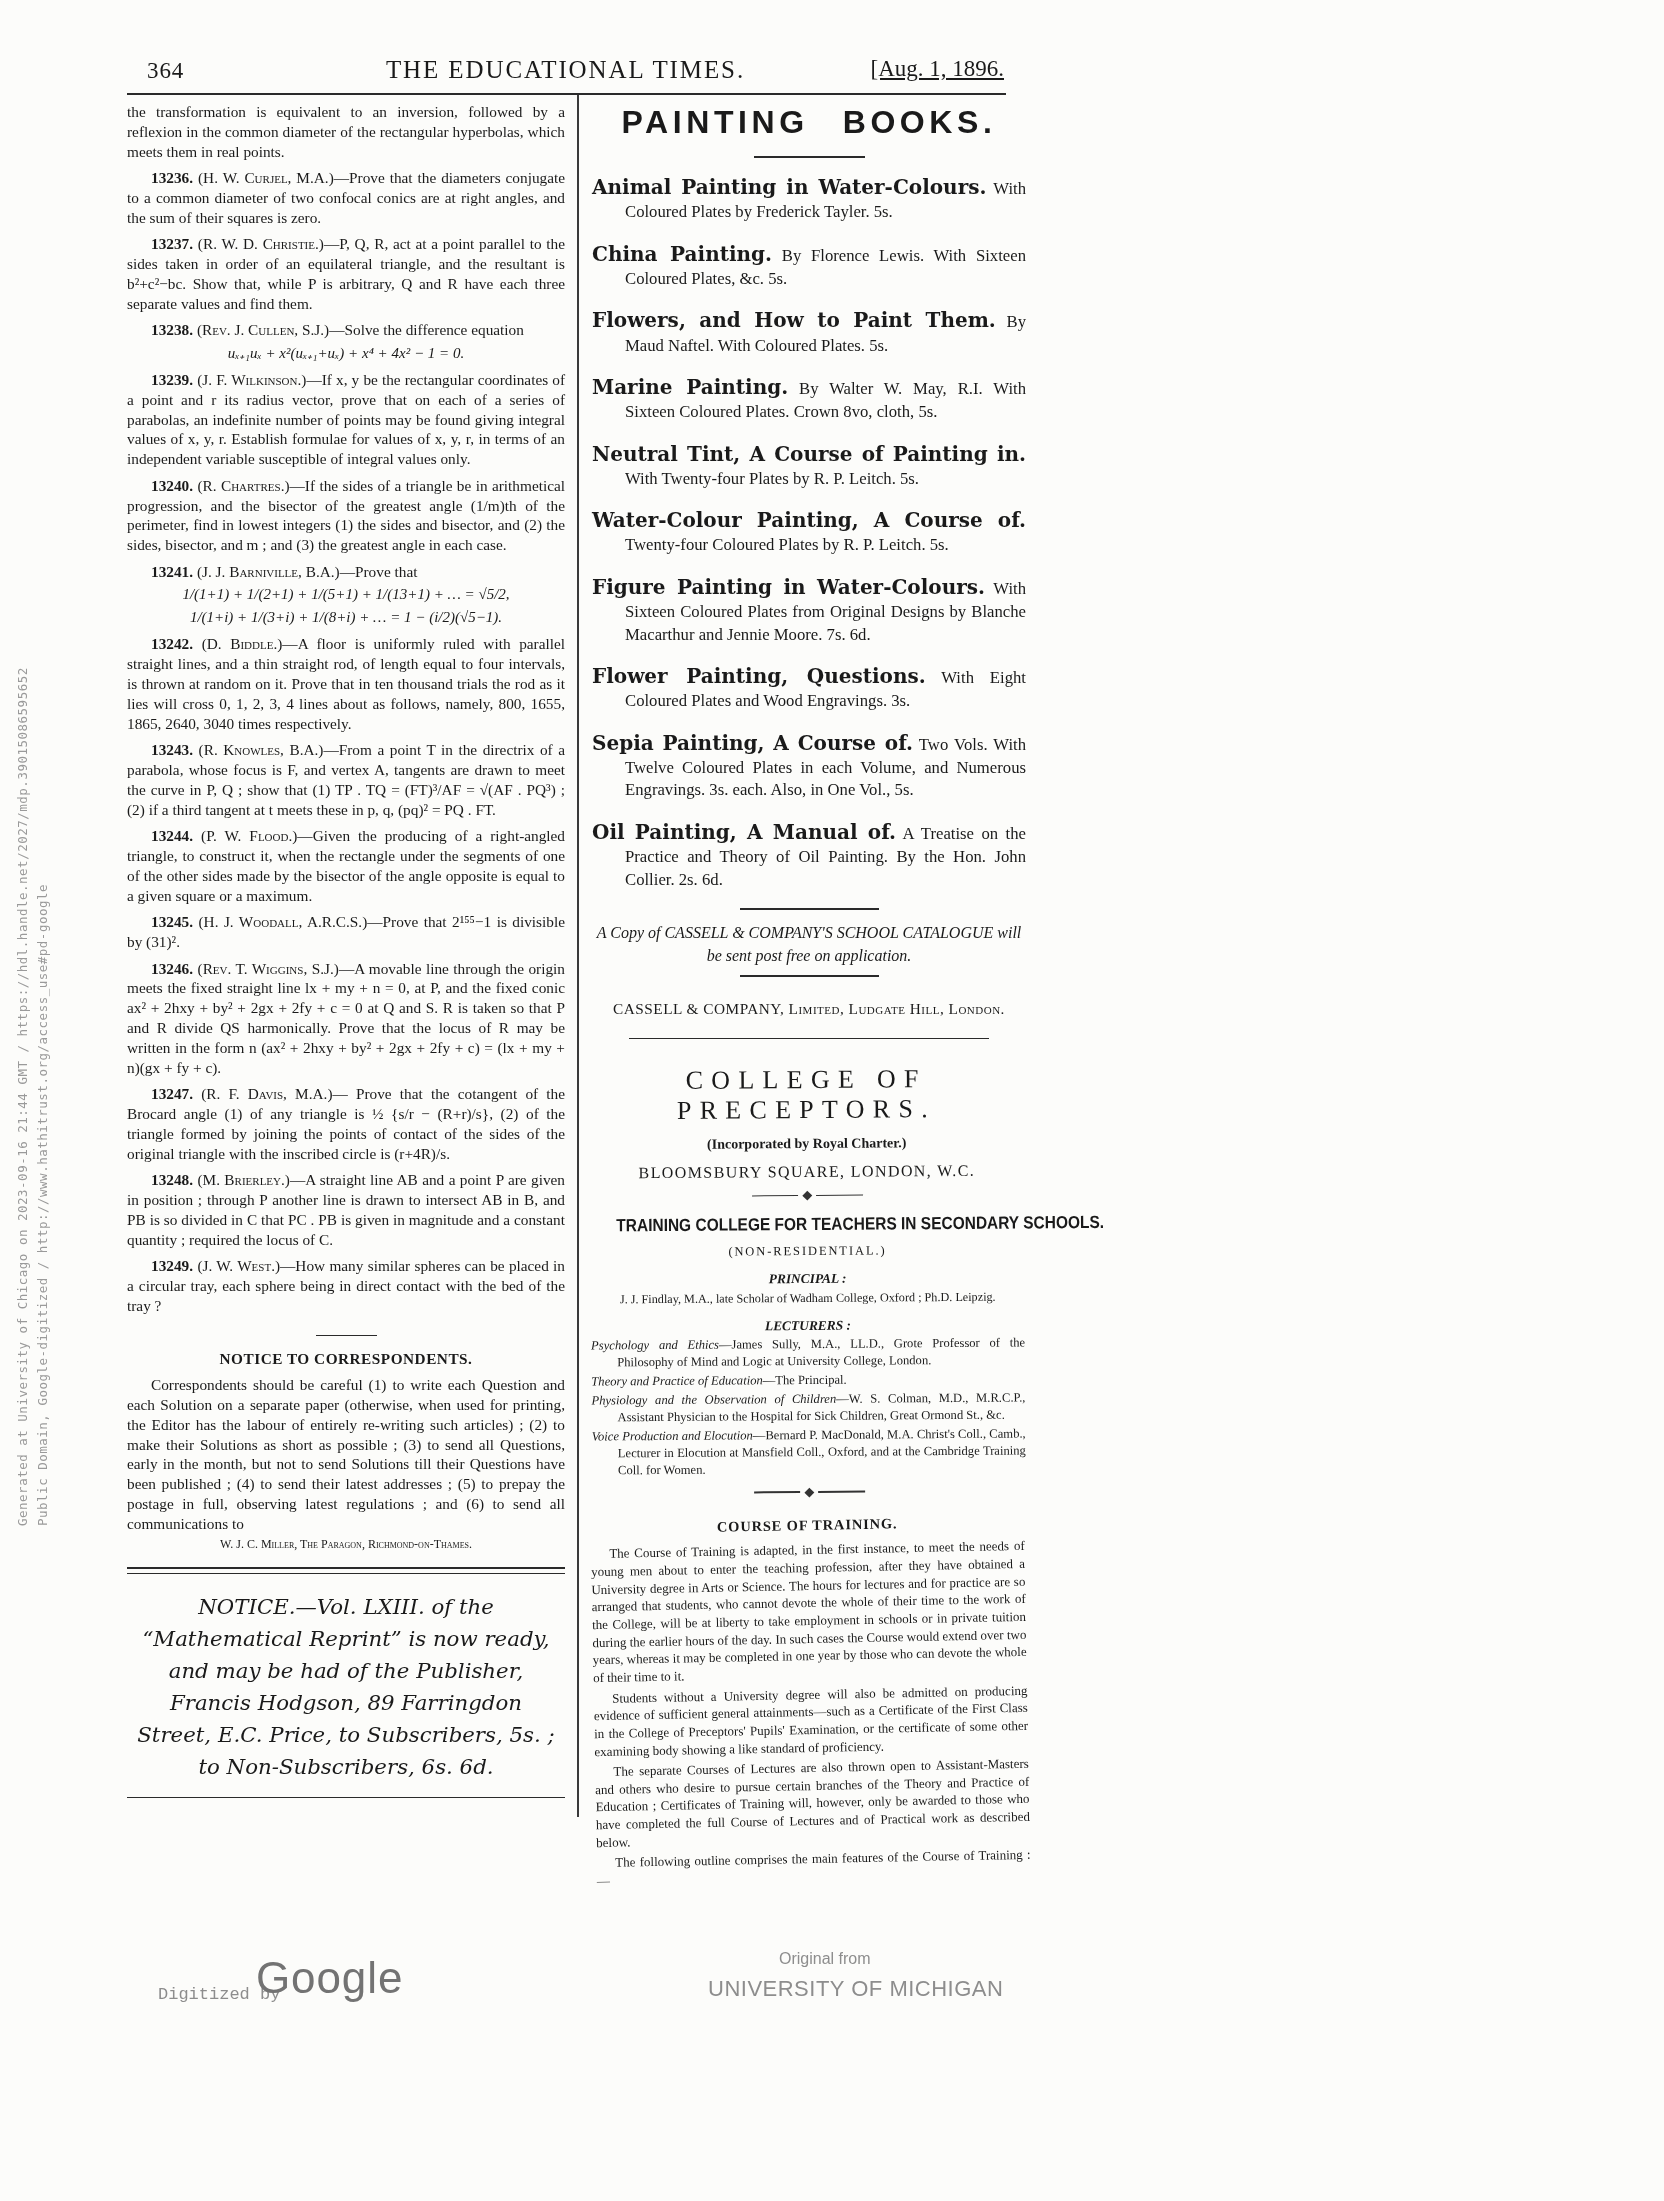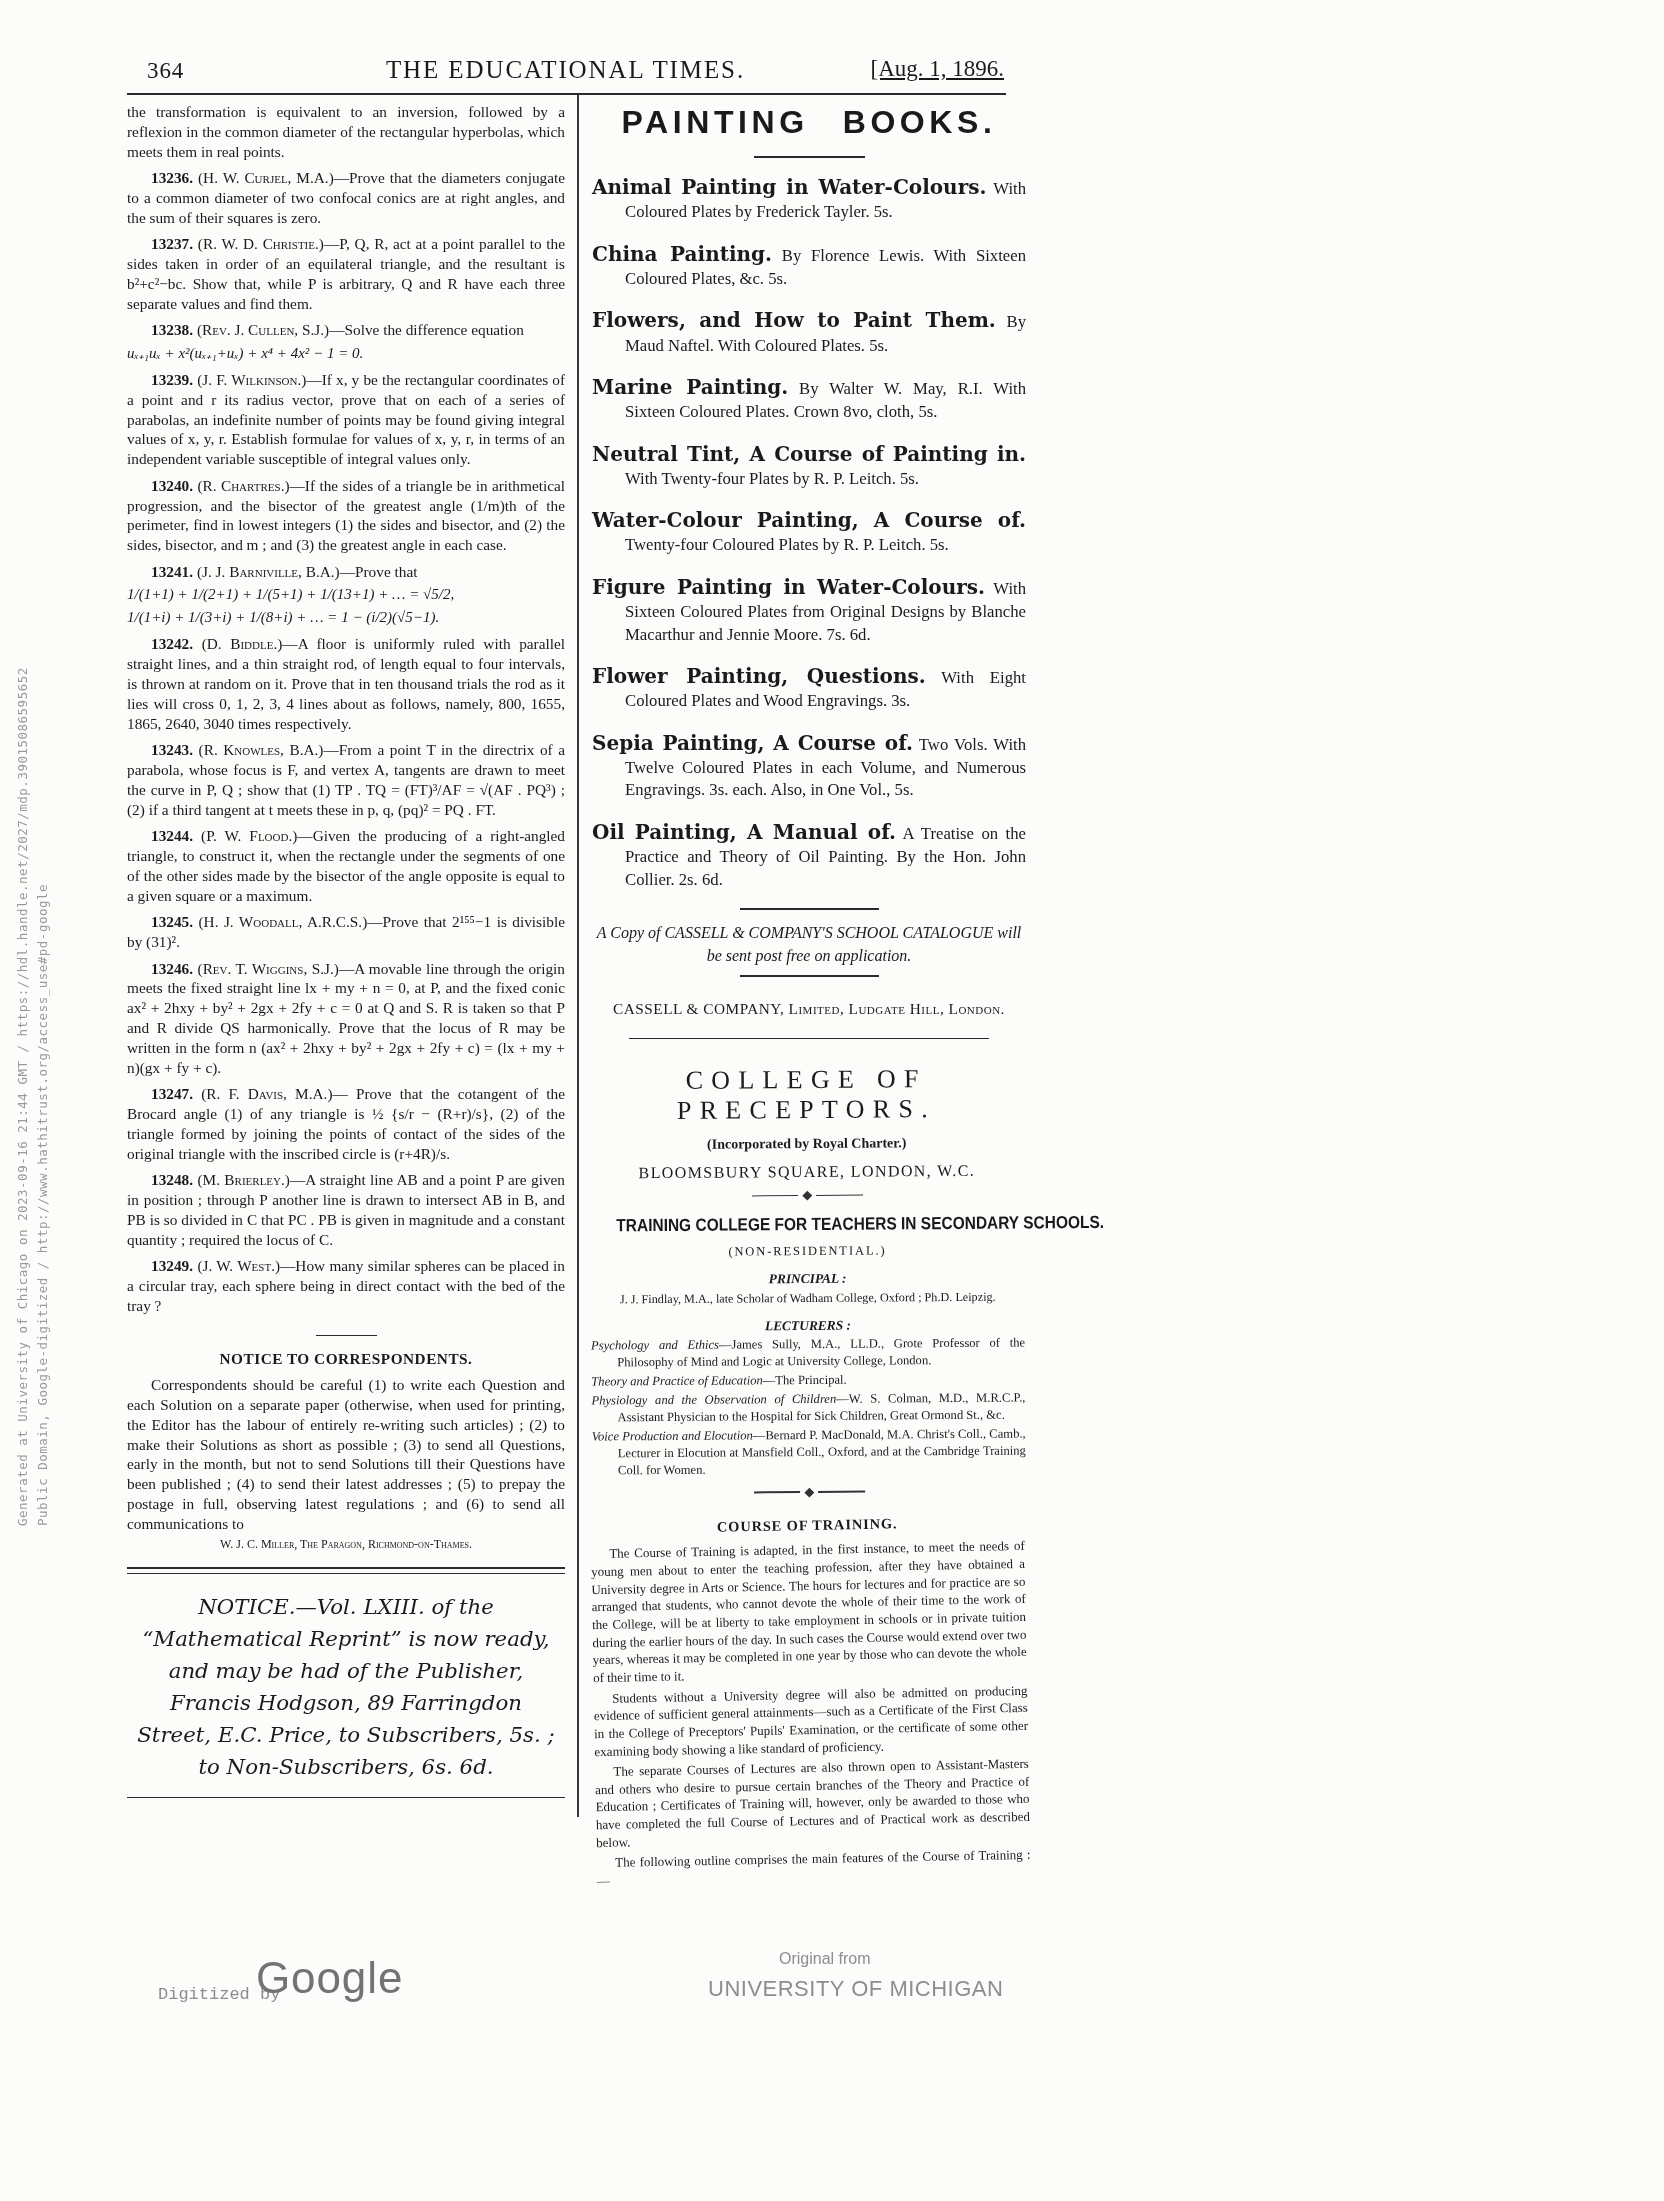--- a/index.html
+++ b/index.html
@@ -26,21 +26,21 @@
   .header-rule { position:absolute; left:127px; top:93px; width:879px; height:1.9px; background:#2a2a2a; }
   .col-divider { position:absolute; left:577px; top:95px; width:1.9px; height:1722px; background:#3a3a3a; }
 
   
   .left-col { position:absolute; left:127px; top:102px; width:438px;
               font-size:15.3px; line-height:1.3; text-align:justify; }
   .cont { margin:0; }
   .prob { margin:6.5px 0 0 0; text-indent:24px; }
   .pnum { font-weight:bold; }
   .pauth { font-variant:small-caps; }
-  .formula { text-indent:0; margin:3.7px 0; font-style:italic; font-size:15px; }
+  .formula { text-align:center; text-indent:0; margin:3.7px 0; font-style:italic; font-size:15px; }
   .short-rule { width:61px; height:1.9px; background:#2a2a2a; margin:18.6px auto 13px; }
   .notice-head { text-align:center; font-weight:bold; margin:7.4px 0 5.6px; font-size:15.3px; letter-spacing:0.5px; }
   .notice-body { margin:0; text-indent:24px; }
   .notice-sig { text-align:center; margin:3px 0 0; font-variant:small-caps; font-size:12px; }
   .double-rule { height:3.7px; border-top:2.8px solid #2a2a2a; border-bottom:0.9px solid #2a2a2a; margin:15px 0 0; }
   .single-rule { border-top:1.9px solid #2a2a2a; margin:15px 0 0; }
   .reprint { font-family:"DejaVu Serif", serif; font-style:italic; font-size:21.3px;
              line-height:1.5; text-align:center; margin:16.7px 3.7px 0; text-indent:0; }
 
   

